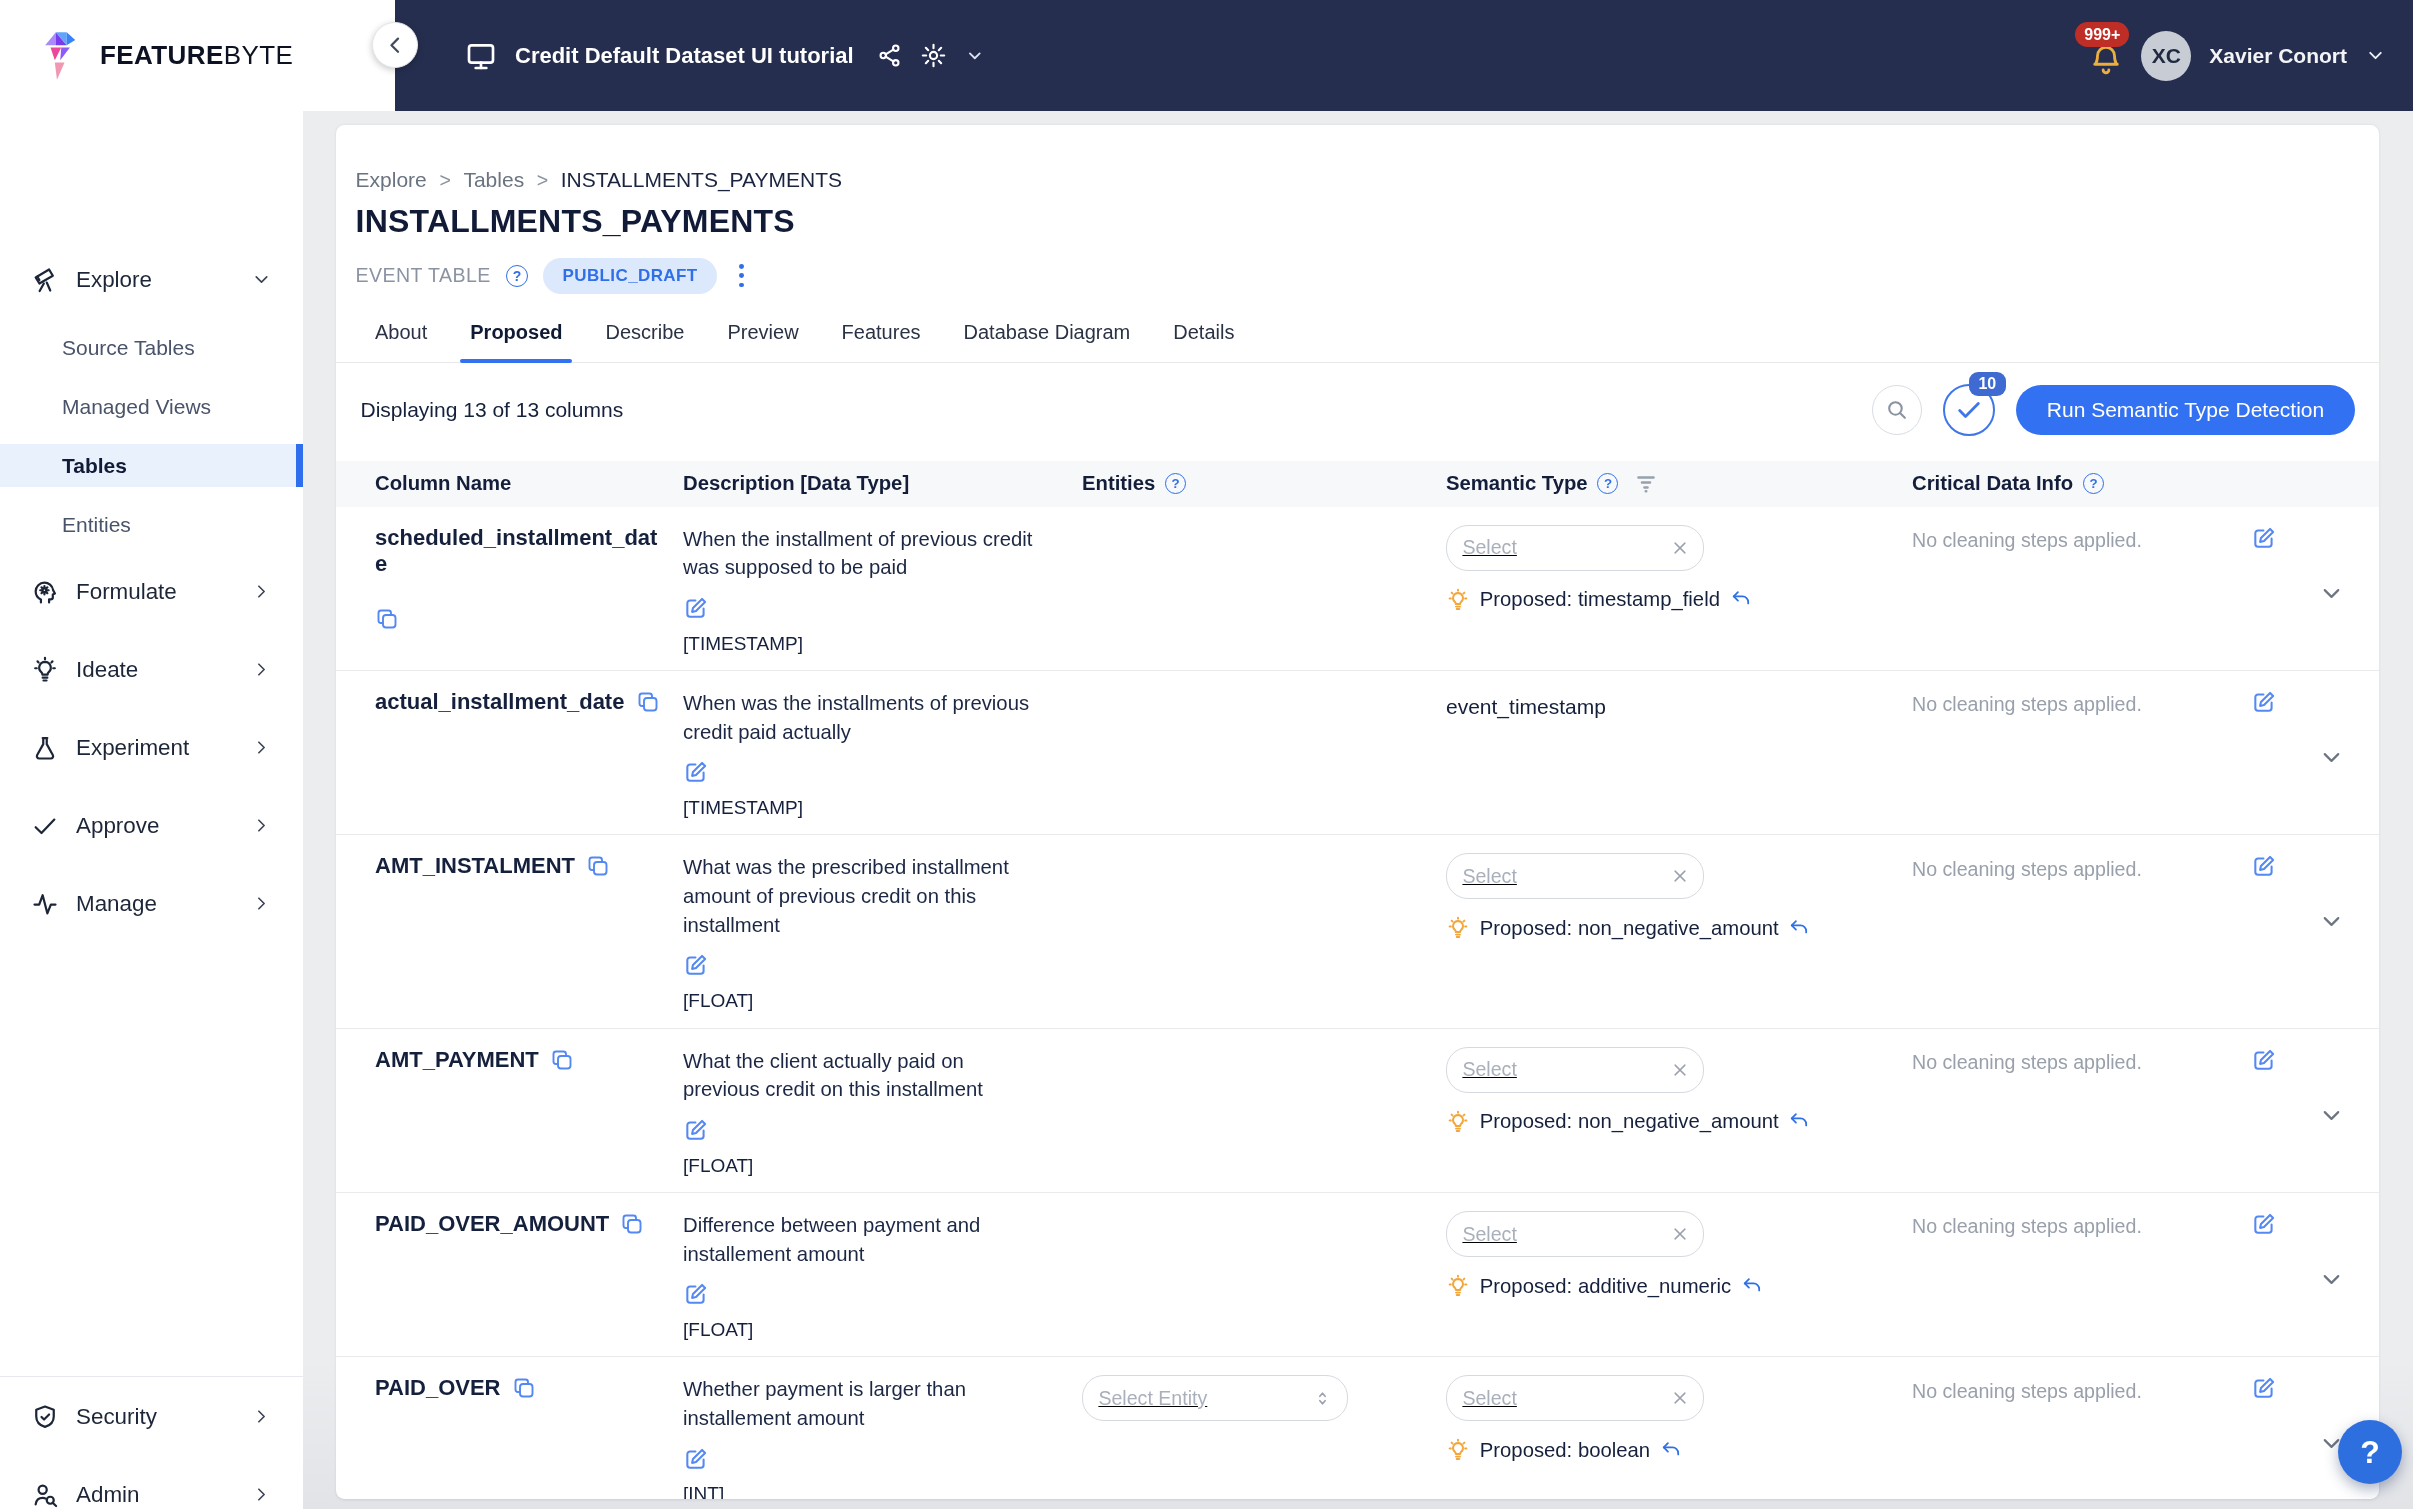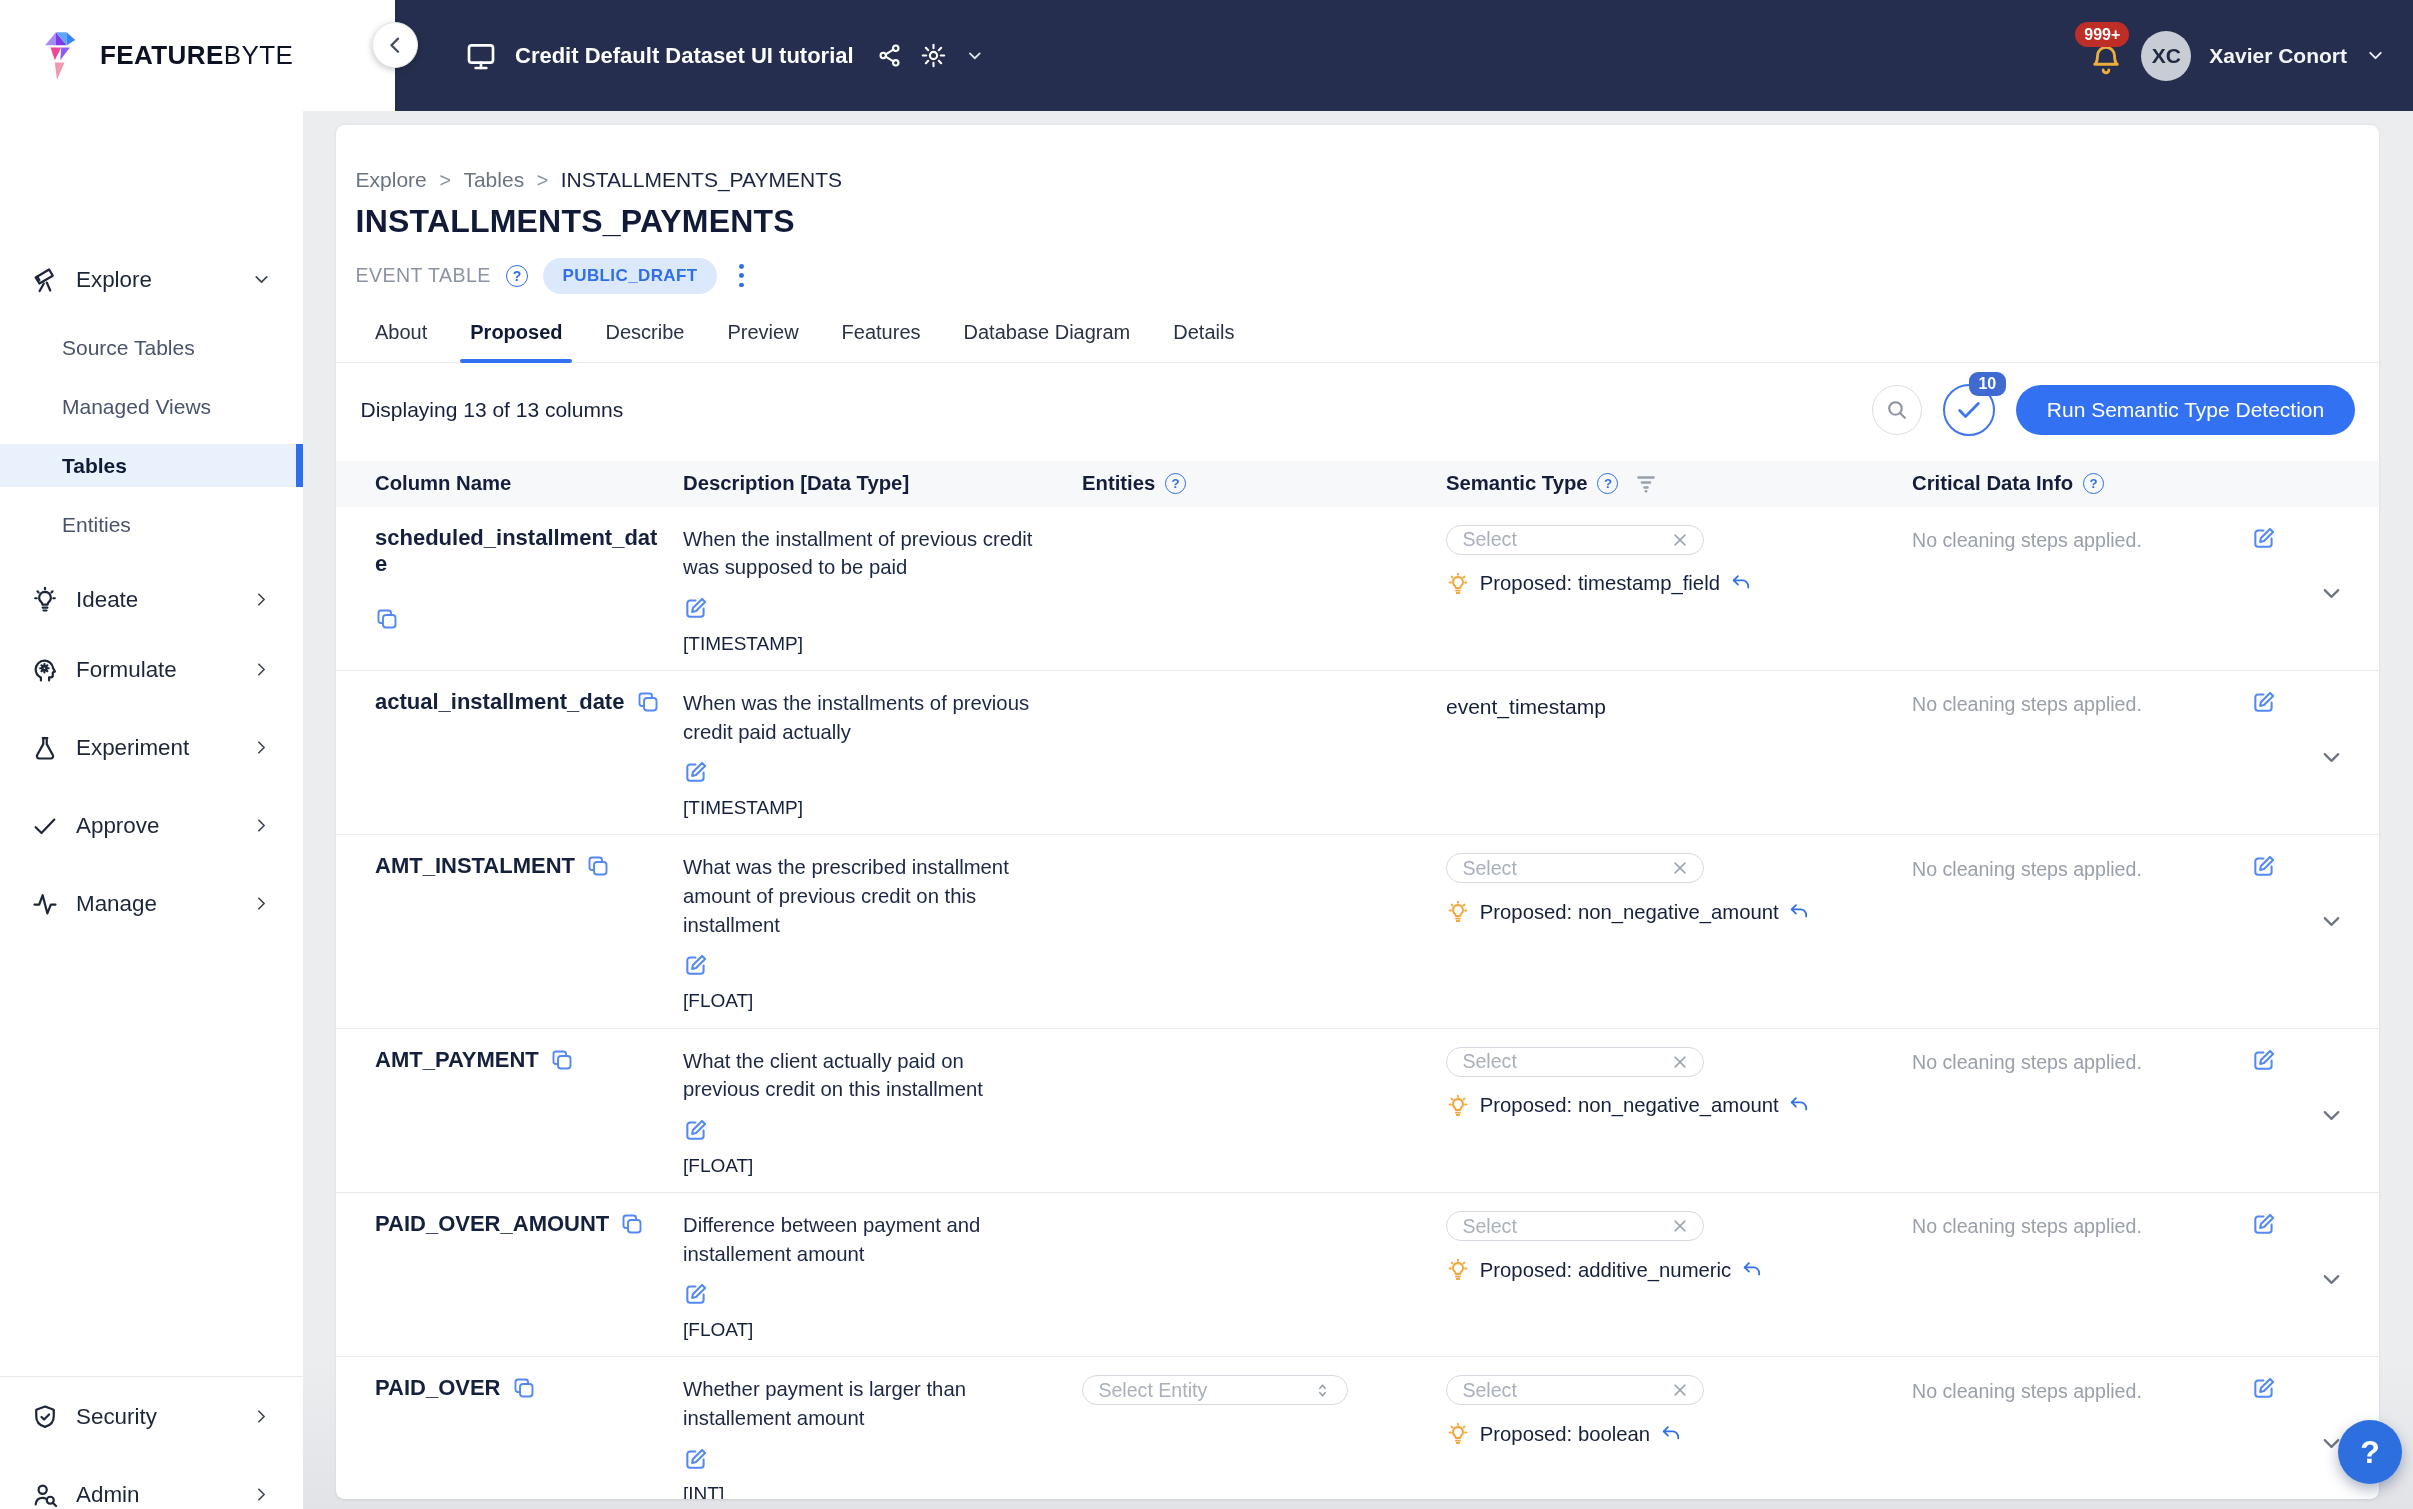--- a/index.html
+++ b/index.html
@@ -88,22 +88,22 @@
   .th .q-icon{ width:21px; height:21px; font-size:13.3px; }
   #rows{ margin:0 -19.6px; }
   .trow{ border-bottom:1.1px solid #e8eaec; min-height:130px; padding-top:18px; padding-bottom:15.4px; align-items:start; }
 
   .c-name{ font-size:22px; font-weight:700; color:#15203c; padding-right:21px; display:flex; align-items:center; flex-wrap:wrap; gap:11.2px; word-break:break-word; }
   .c-name.stacked{ flex-direction:column; align-items:flex-start; gap:30px; }
   .c-desc{ padding-right:28px; }
   .desc-text{ font-size:20.3px; color:#1b2744; line-height:1.42; max-width:361px; }
   .edit-line{ margin-top:12.6px; }
   .dtype{ font-size:19px; font-weight:500; color:#15203c; margin-top:9.8px; }
-  .sel-box{ width:258px; height:30px; border:1.4px solid #d5dae1; border-radius:22px; display:flex; align-items:center;
-    justify-content:space-between; padding:0 14px 0 15.4px; cursor:pointer; background:#fff; }
+  .sel-box{ width:258px; height:46px; border:1.4px solid #d5dae1; border-radius:22px; display:flex; align-items:center;
+    justify-content:space-between; padding:0 14px 0 15.4px; cursor:pointer; background:#fff;text-decoration:underline; }
   .entity-box{ width:266px; }
   .placeholder{ font-size:19.6px; color:#a9b0bb; }
   .proposed{ display:flex; align-items:center; gap:9.8px; margin-top:17px; }
   .proposed-text{ font-size:20.3px; font-weight:500; color:#15203c; white-space:nowrap; }
   .sem-text{ font-size:21px; font-weight:500; color:#15203c; padding-top:5.6px; display:inline-block; }
   .c-crit{ font-size:19.6px; color:#99a0ab; padding-top:4.2px; }
   .c-act{ position:relative; height:98px; }
   .act-edit{ position:absolute; left:9.8px; top:0; }
   .act-chevron{ position:absolute; right:12.6px; top:55px; color:#6d7480; cursor:pointer; }
 
@@ -238,43 +238,43 @@
             <div class="sub">
               <span>Managed Views</span>
             </div>
             <div class="sub active">
               <span>Tables</span>
             </div>
             <div class="sub">
               <span>Entities</span>
             </div>
           </div>
-          <div class="s-item group">
-            <span class="ic ic-lead">
-              <svg viewBox="0 0 24 24" fill="none" stroke="currentColor" stroke-width="1.9" stroke-linecap="round" stroke-linejoin="round">
-                <path d="M12 5a5 5 0 0 1 3.2 8.8c-.7.6-1 1.4-1 2.2h-4.4c0-.8-.3-1.6-1-2.2A5 5 0 0 1 12 5z"></path>
-                <path d="M10 18.6h4M10.7 21h2.6M12 1.6v1.2M5.6 4.6l.9.9M18.4 4.6l-.9.9M3.6 10.5h1.3M19.1 10.5h1.3"></path>
-              </svg>
-            </span>
-            <span>Ideate</span>
-            <span class="ic ic-chev-sm chev">
-              <svg viewBox="0 0 24 24" fill="none" stroke="currentColor" stroke-width="1.9" stroke-linecap="round" stroke-linejoin="round">
-                <path d="M9 6l6 6-6 6"></path>
-              </svg>
-            </span>
-          </div>
           <div class="s-item group group-first">
             <span class="ic ic-lead">
               <svg viewBox="0 0 24 24" fill="none" stroke="currentColor" stroke-width="1.9" stroke-linecap="round" stroke-linejoin="round">
                 <path d="M8.5 21v-2.6A7.6 7.6 0 0 1 4 11.4C4 7.3 7.4 4 11.5 4a7.5 7.5 0 0 1 7.4 6.2l1.6 3.1-1.8.9v2.3c0 1-.8 1.8-1.8 1.8h-1.4V21"></path>
                 <circle cx="11.5" cy="10.5" r="1.6"></circle>
                 <path d="M11.5 6.9v1.3M11.5 12.8v1.3M7.9 10.5h1.3M13.8 10.5h1.3M9 8l.9.9M13.1 12.1l.9.9M14 8l-.9.9M9.9 12.1l-.9.9"></path>
               </svg>
             </span>
             <span>Formulate</span>
+            <span class="ic ic-chev-sm chev">
+              <svg viewBox="0 0 24 24" fill="none" stroke="currentColor" stroke-width="1.9" stroke-linecap="round" stroke-linejoin="round">
+                <path d="M9 6l6 6-6 6"></path>
+              </svg>
+            </span>
+          </div>
+          <div class="s-item group">
+            <span class="ic ic-lead">
+              <svg viewBox="0 0 24 24" fill="none" stroke="currentColor" stroke-width="1.9" stroke-linecap="round" stroke-linejoin="round">
+                <path d="M12 5a5 5 0 0 1 3.2 8.8c-.7.6-1 1.4-1 2.2h-4.4c0-.8-.3-1.6-1-2.2A5 5 0 0 1 12 5z"></path>
+                <path d="M10 18.6h4M10.7 21h2.6M12 1.6v1.2M5.6 4.6l.9.9M18.4 4.6l-.9.9M3.6 10.5h1.3M19.1 10.5h1.3"></path>
+              </svg>
+            </span>
+            <span>Ideate</span>
             <span class="ic ic-chev-sm chev">
               <svg viewBox="0 0 24 24" fill="none" stroke="currentColor" stroke-width="1.9" stroke-linecap="round" stroke-linejoin="round">
                 <path d="M9 6l6 6-6 6"></path>
               </svg>
             </span>
           </div>
           <div class="s-item group">
             <span class="ic ic-lead">
               <svg viewBox="0 0 24 24" fill="none" stroke="currentColor" stroke-width="1.9" stroke-linecap="round" stroke-linejoin="round">
                 <path d="M10 3.5h4M10.5 3.5v5.2L5.3 18a2 2 0 0 0 1.8 3h9.8a2 2 0 0 0 1.8-3l-5.2-9.3V3.5"></path>

